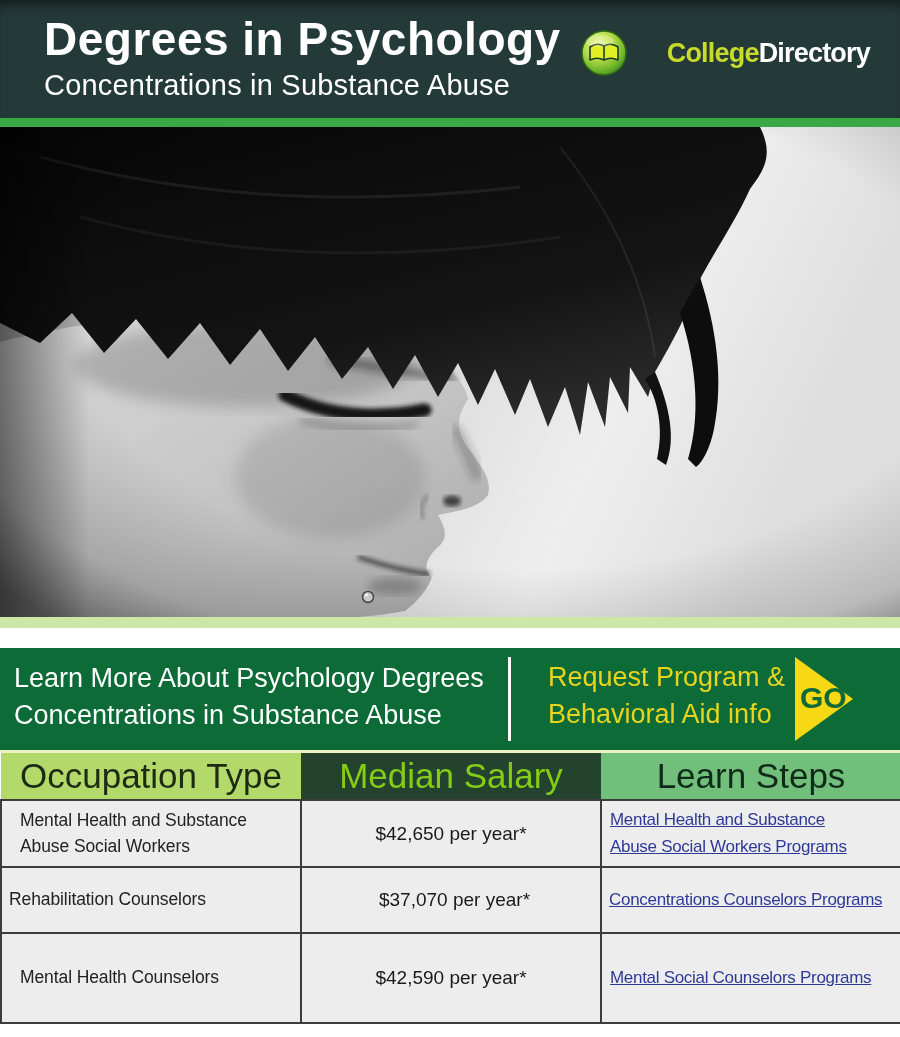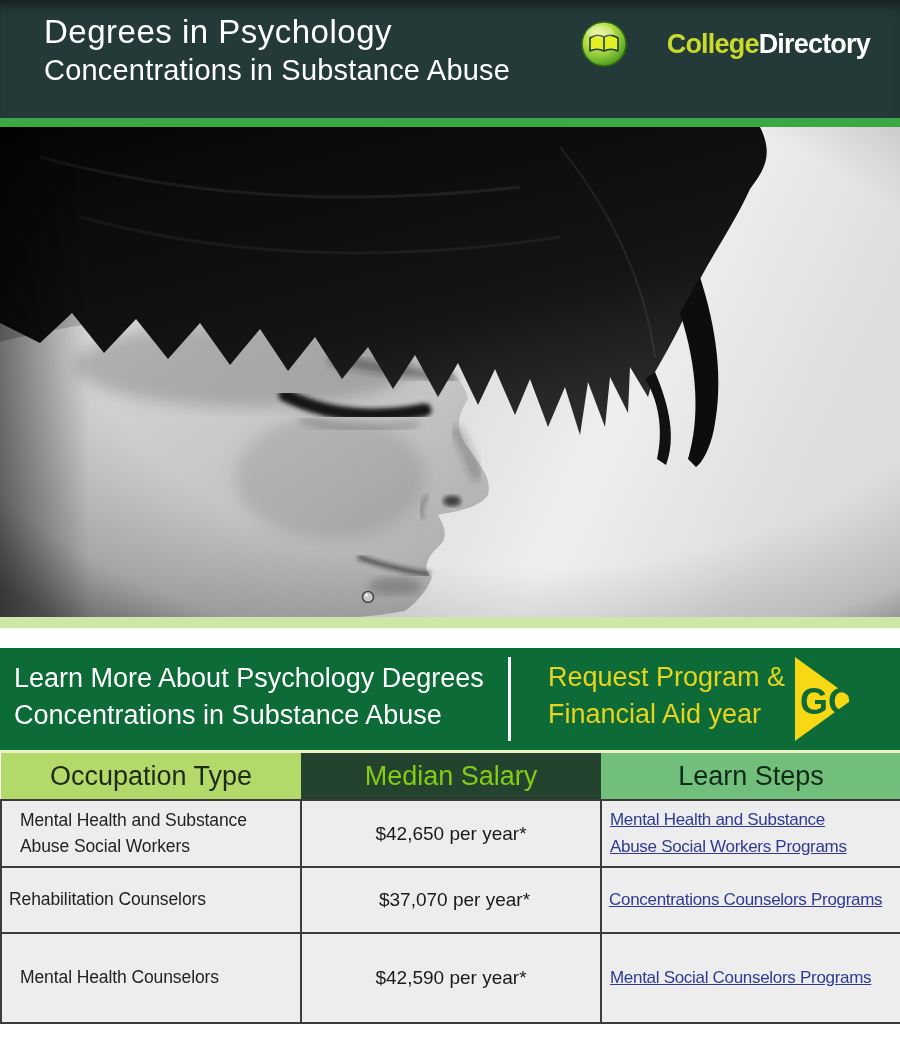--- a/index.html
+++ b/index.html
@@ -4,50 +4,50 @@
 <style>
   * { margin:0; padding:0; box-sizing:border-box; }
   html,body { background:#ffffff; }
   body { font-family:"Liberation Sans", sans-serif; width:900px; }
   .page { position:relative; width:900px; height:1037px; overflow:hidden; background:#fff; }
 
   
   .top-header { position:relative; width:900px; height:118px; background:#243a39;
     box-shadow: inset 0 12px 14px -8px rgba(0,0,0,.55); }
   .title-block { position:absolute; left:44px; top:14px; color:#fff; }
-  .page-title { font-size:33px; font-weight:400; letter-spacing:0.5px; line-height:1.1; }
+  .page-title { font-size:46px; font-weight:700; letter-spacing:0.5px; line-height:1.1; }
   .page-subtitle { font-size:29px; font-weight:400; margin-top:4px; letter-spacing:0.2px; }
 
-  .logo { position:absolute; right:30px; top:20px; display:flex; align-items:center; cursor:pointer;gap:32px; }
+  .logo { position:absolute; right:30px; top:29px; display:flex; align-items:center; cursor:pointer;gap:32px; }
   .logo-icon { width:48px; height:48px; margin-right:7px; }
   .logo-text { font-size:27px; font-weight:bold; letter-spacing:-0.8px; white-space:nowrap; }
   .logo-college { color:#c8da2b; }
   .logo-directory { color:#ffffff; }
 
   .green-stripe { width:900px; height:9px; background:#3aa845; }
 
   
   .photo-wrap { width:900px; height:490px; line-height:0; background:#d7d7d7; }
 
   
   .pale-strip { width:900px; height:11px; background:#cde7a9; }
   .cta-banner { position:relative; width:900px; height:102px; background:#0c6b37; overflow:hidden;margin-top:20px; }
   .banner-left { position:absolute; left:14px; top:12px; color:#ffffff; font-size:27px; line-height:37px; }
   .banner-divider { position:absolute; left:508px; top:9px; width:3px; height:84px; background:#ffffff; }
   .banner-right { position:absolute; left:548px; top:11px; color:#e8d41f; font-size:27px; line-height:37px; cursor:pointer; }
   .go-arrow { position:absolute; left:795px; top:9px; width:0; height:0;
     border-left:58px solid #f7d814; border-top:42px solid transparent; border-bottom:42px solid transparent; cursor:pointer; }
-  .go-label { position:absolute; left:800px; top:33px; font-size:36px; font-weight:bold; color:#0e6b37; cursor:pointer; }
+  .go-label { position:absolute; left:800px; top:33px; font-size:30px; font-weight:bold; color:#0e6b37; cursor:pointer; }
 
   
   .table-wrap { width:900px; height:307px; overflow:hidden; }
   .table-top-strip { width:900px; height:3px; background:#eaf2c3; }
   table.data { width:900px; table-layout:fixed; border-collapse:collapse; }
   table.data col { width:300px; }
-  thead th { height:47px; font-size:27px; font-weight:500; text-align:center; vertical-align:middle; border:none;margin-left:36px; }
+  thead th { height:47px; font-size:35px; font-weight:500; text-align:center; vertical-align:middle; border:none;margin-left:36px; }
   th.h-occupation { background:#b2d96a; color:#1d2b15; }
   th.h-salary { background:#24432f; color:#84cc16; }
   th.h-next { background:#72bf7b; color:#102a1a; }
   tbody td { background:#ededed; border:2px solid #3c3c3c; vertical-align:middle; }
   tr.row-1 td { height:65px; } tr.row-2 td { height:67px; } tr.row-3 td { height:66px;padding-left:7px; } tr.row-4 td { height:90px; }
   .td-occupation { padding:0 10px 0 18px; font-size:17.5px; color:#232323; line-height:1.45; white-space:pre-line; letter-spacing:-0.1px; }
   .td-salary { text-align:center; font-size:19px; color:#1a1a1a; }
   .td-link { padding:0 4px 0 8px; }
   .cell-link { color:#2e3a96; font-size:17px; letter-spacing:-0.3px; line-height:1.55; text-decoration:underline; white-space:pre-line; cursor:pointer; }
 </style>
@@ -166,21 +166,21 @@
 
   <div class="pale-strip"></div>
   <div class="cta-banner">
     <div class="banner-left">
       <div>Learn More About Psychology Degrees</div>
       <div>Concentrations in Substance Abuse</div>
     </div>
     <div class="banner-divider"></div>
     <div class="banner-right">
       <div>Request Program &amp;</div>
-      <div>Financial Aid year</div>
+      <div>Behavioral Aid info</div>
     </div>
     <div class="go-arrow"></div>
     <div class="go-label">GO</div>
   </div>
 
   <div class="table-wrap">
     <div class="table-top-strip"></div>
     <table class="data">
       <colgroup>
           <col>

